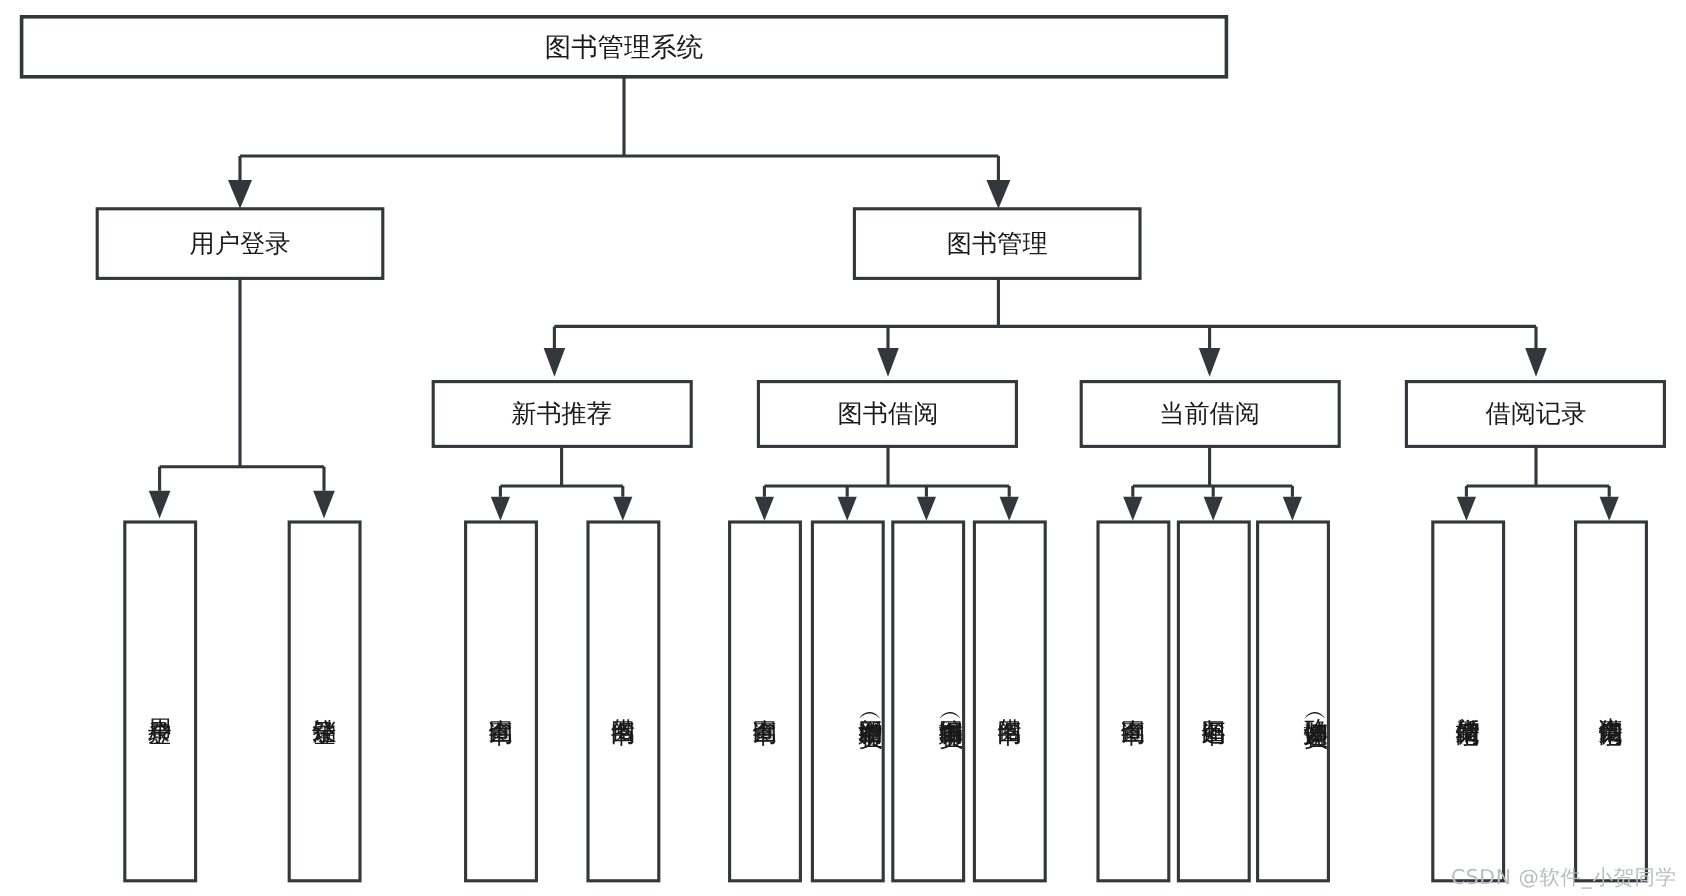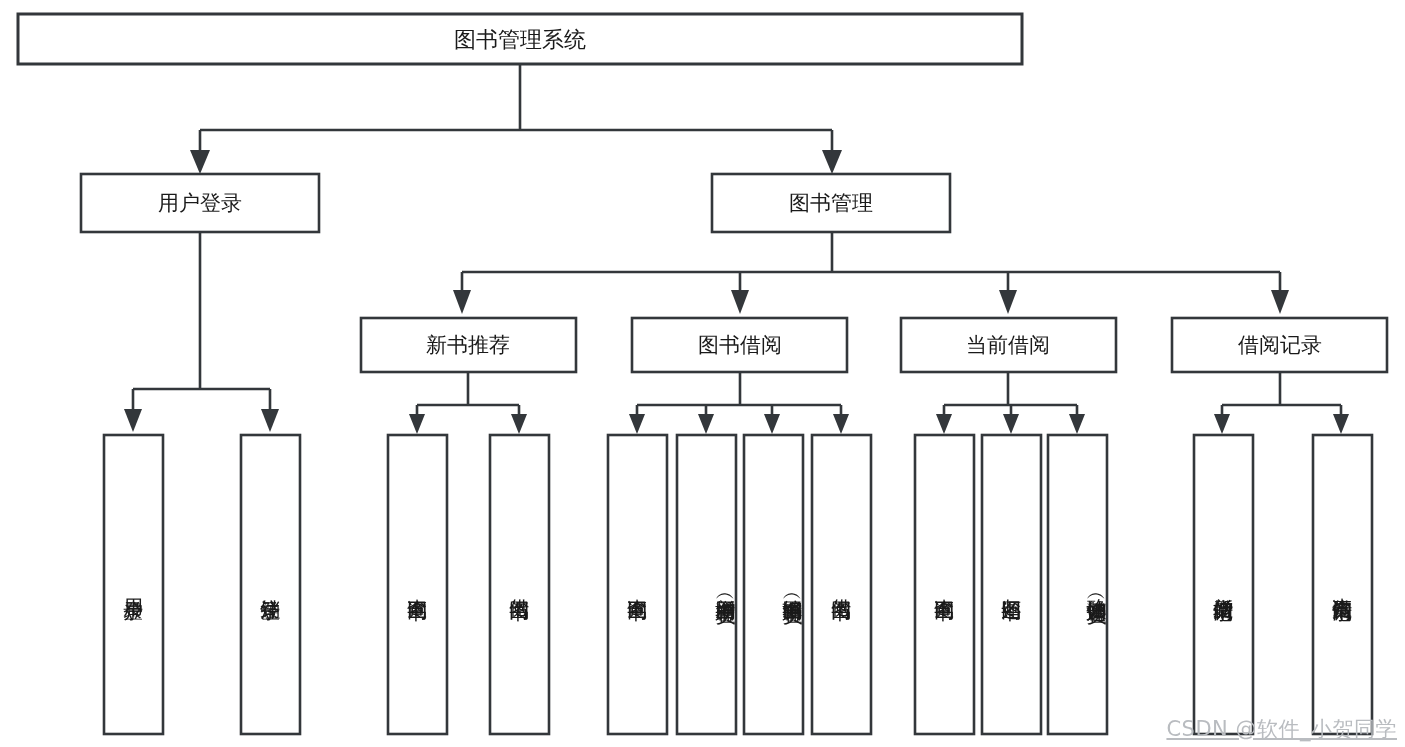--- a/index.html
+++ b/index.html
@@ -73,26 +73,25 @@
   .vlabel.top-v {
     display: flex;
     align-items: flex-start;
     justify-content: center;
   }
   #watermark {
     position: absolute;
     right: 8px;
     bottom: 4px;
     font-family: "DejaVu Sans", "Liberation Sans", sans-serif;
-    font-size: 21px;
+    font-size: 17px;
     color: #b9bcc0;
     letter-spacing: 0.5px;
     white-space: nowrap;
     user-select: none;
-    text-decoration: underline;
   }
 </style>
 </head>
 <body>
 
 <div id="diagram-root">
 
   <svg id="diagram-svg" viewBox="0 0 1405 747">
 
     <g>

